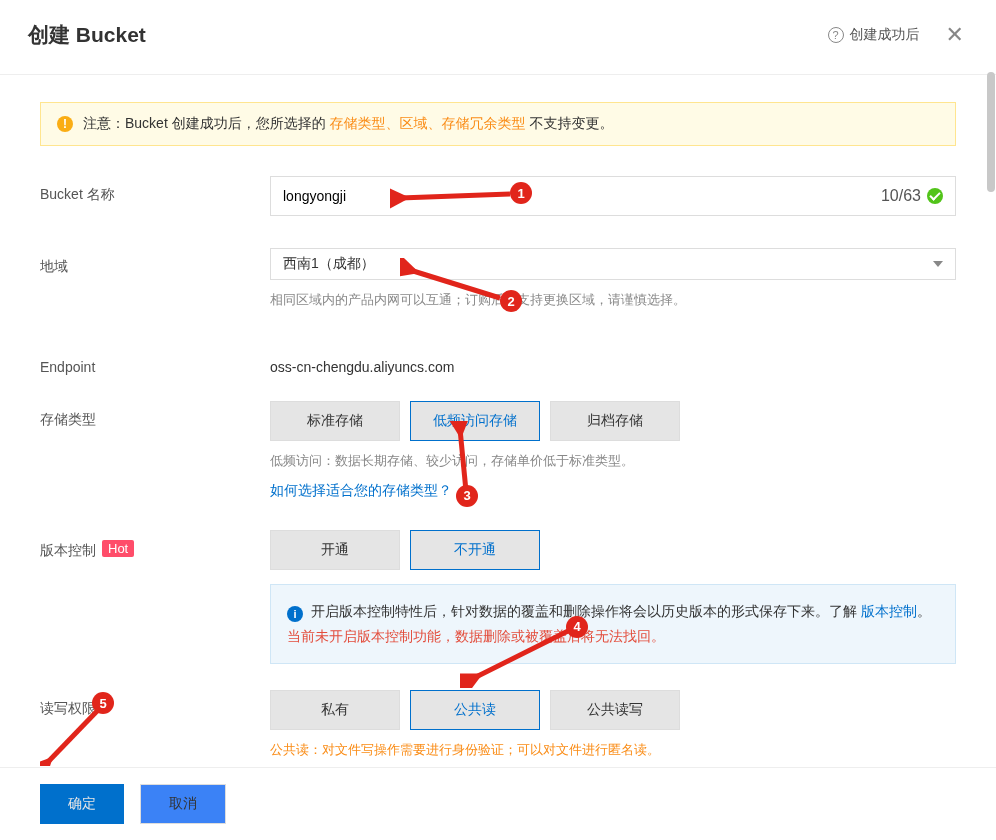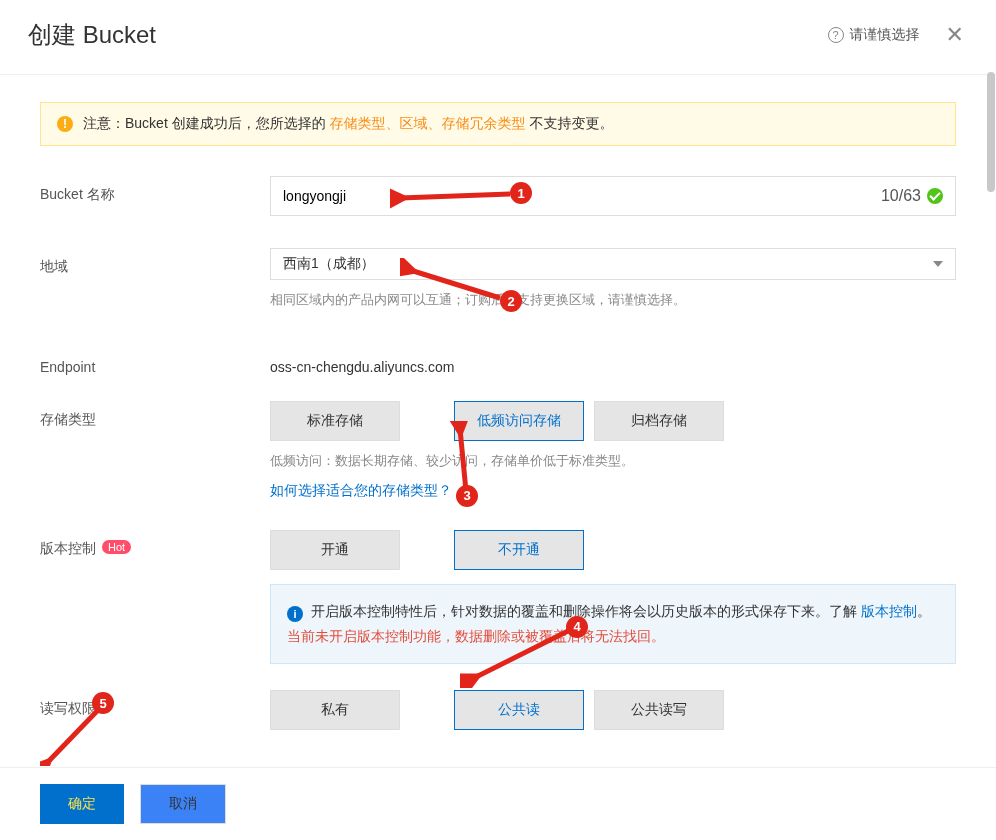--- a/index.html
+++ b/index.html
@@ -13,21 +13,21 @@
     position: relative;
     overflow: hidden;
   }
   .header {
     display: flex;
     align-items: center;
     justify-content: space-between;
     padding: 18px 28px 22px 28px;
     border-bottom: 1px solid #eee;
   }
-  .title { font-size: 24px; color: #333; font-weight: 400; }
+  .title { font-size: 21px; color: #333; font-weight: 700; }
   .header-right { display: flex; align-items: center; gap: 22px; }
   .help-link { display: flex; align-items: center; gap: 6px; color: #555; cursor: pointer; }
   .help-icon {
     width: 16px; height: 16px; border: 1px solid #888; border-radius: 50%;
     display: inline-flex; align-items: center; justify-content: center; font-size: 11px; color: #888;
   }
   .close-icon { font-size: 22px; color: #888; cursor: pointer; padding: 4px;}
   .body {
     position: absolute;
     top: 66px; bottom: 74px; left: 0; right: 0;
@@ -91,44 +91,44 @@
   }
   .hint { color: #888; font-size: 13px; margin-top: 10px; line-height: 1.6; }
   .link-text { color: #0070cc; cursor: pointer; }
   .static-text { padding-top: 10px; color: #333; }
   .btn-group { display: flex; gap: 0; }
   .opt-btn {
     border: 1px solid #ddd; background: #e5e5e5; height: 40px; min-width: 130px;
     display: flex; align-items: center; justify-content: center; cursor: pointer;
     margin-right: 10px; padding: 0 20px;
   }
-  .opt-btn.selected { border-color: #0070cc; color: #0070cc; margin-left: 44px; }
+  .opt-btn.selected { border-color: #0070cc; color: #0070cc; }
   .hot-badge {
-    display: inline-block; background: #ff4d6a; color: #fff; font-size: 11px;
-    padding: 1px 6px; border-radius: 7px; margin-left: 6px; vertical-align: 2px;
+    display: inline-block; background: #ff4d6a; color: #fff; font-size: 13px;
+    padding: 1px 6px; border-radius: 2px; margin-left: 6px; vertical-align: 2px;
   }
   .info-box {
     background: #eef6fc; border: 1px solid #cfe6f6;
     padding: 14px 16px; margin-top: 14px; line-height: 1.8;
   }
   .info-icon {
     width: 16px; height: 16px; background: #0070cc; border-radius: 50%;
     color: #fff; display: inline-flex; align-items: center; justify-content: center; font-size: 11px; font-weight: bold;
     margin-right: 8px; vertical-align: -2px; font-style: normal;
   }
   .red-text { color: #e34d3c; }
   .orange-text { color: #fa8c16; }
   .footer {
     position: absolute; bottom: 0; left: 0; right: 0;
     border-top: 1px solid #eee;
     padding: 16px 40px;
     display: flex; gap: 16px; background: #fff;
   }
   .btn-primary {
-    background: #0070cc; color: #fde047; border: none;
+    background: #0070cc; color: #e5e5e5; border: none;
     padding: 10px 28px; cursor: pointer; font-size: 14px;
   }
   .btn-default {
     background: #3b82f6; color: #333; border: 1px solid #ddd;
     padding: 10px 28px; cursor: pointer; font-size: 14px;
   }
   .annot {
     position: absolute; width: 22px; height: 22px; background: #e1251b; border-radius: 50%;
     color: #fff; display: flex; align-items: center; justify-content: center; font-size: 13px; font-weight: bold;
     z-index: 50;
@@ -136,21 +136,21 @@
   .arrow { position: absolute; z-index: 49; pointer-events: none; }
 </style>
 </head>
 <body>
 
 <div class="header">
   <div class="title">创建 Bucket</div>
   <div class="header-right">
     <div class="help-link">
       <span class="help-icon">?</span>
-      <span>请谨慎选择</span>
+      <span>创建成功后</span>
     </div>
     <div class="close-icon">✕</div>
   </div>
 </div>
 
 <div class="body">
 
   <div class="notice">
     <div class="notice-icon">!</div>
     <div>
@@ -249,20 +249,21 @@
   <div style="height:14px"></div>
 
   <div class="form-row">
     <div class="form-label">读写权限</div>
     <div class="form-content">
       <div class="btn-group">
         <div class="opt-btn">私有</div>
         <div class="opt-btn selected">公共读</div>
         <div class="opt-btn">公共读写</div>
       </div>
+      <div class="hint orange-text">公共读：对文件写操作需要进行身份验证；可以对文件进行匿名读。</div>
     </div>
   </div>
 
   <div class="annot" style="left:92px; top:626px;">5</div>
   <svg class="arrow" style="left:40px; top:638px;" width="80" height="70">
     <line x1="60" y1="4" x2="6" y2="60" stroke="#e1251b" stroke-width="5" marker-end="url(#ah1)"></line>
   </svg>
 
 </div>
 

